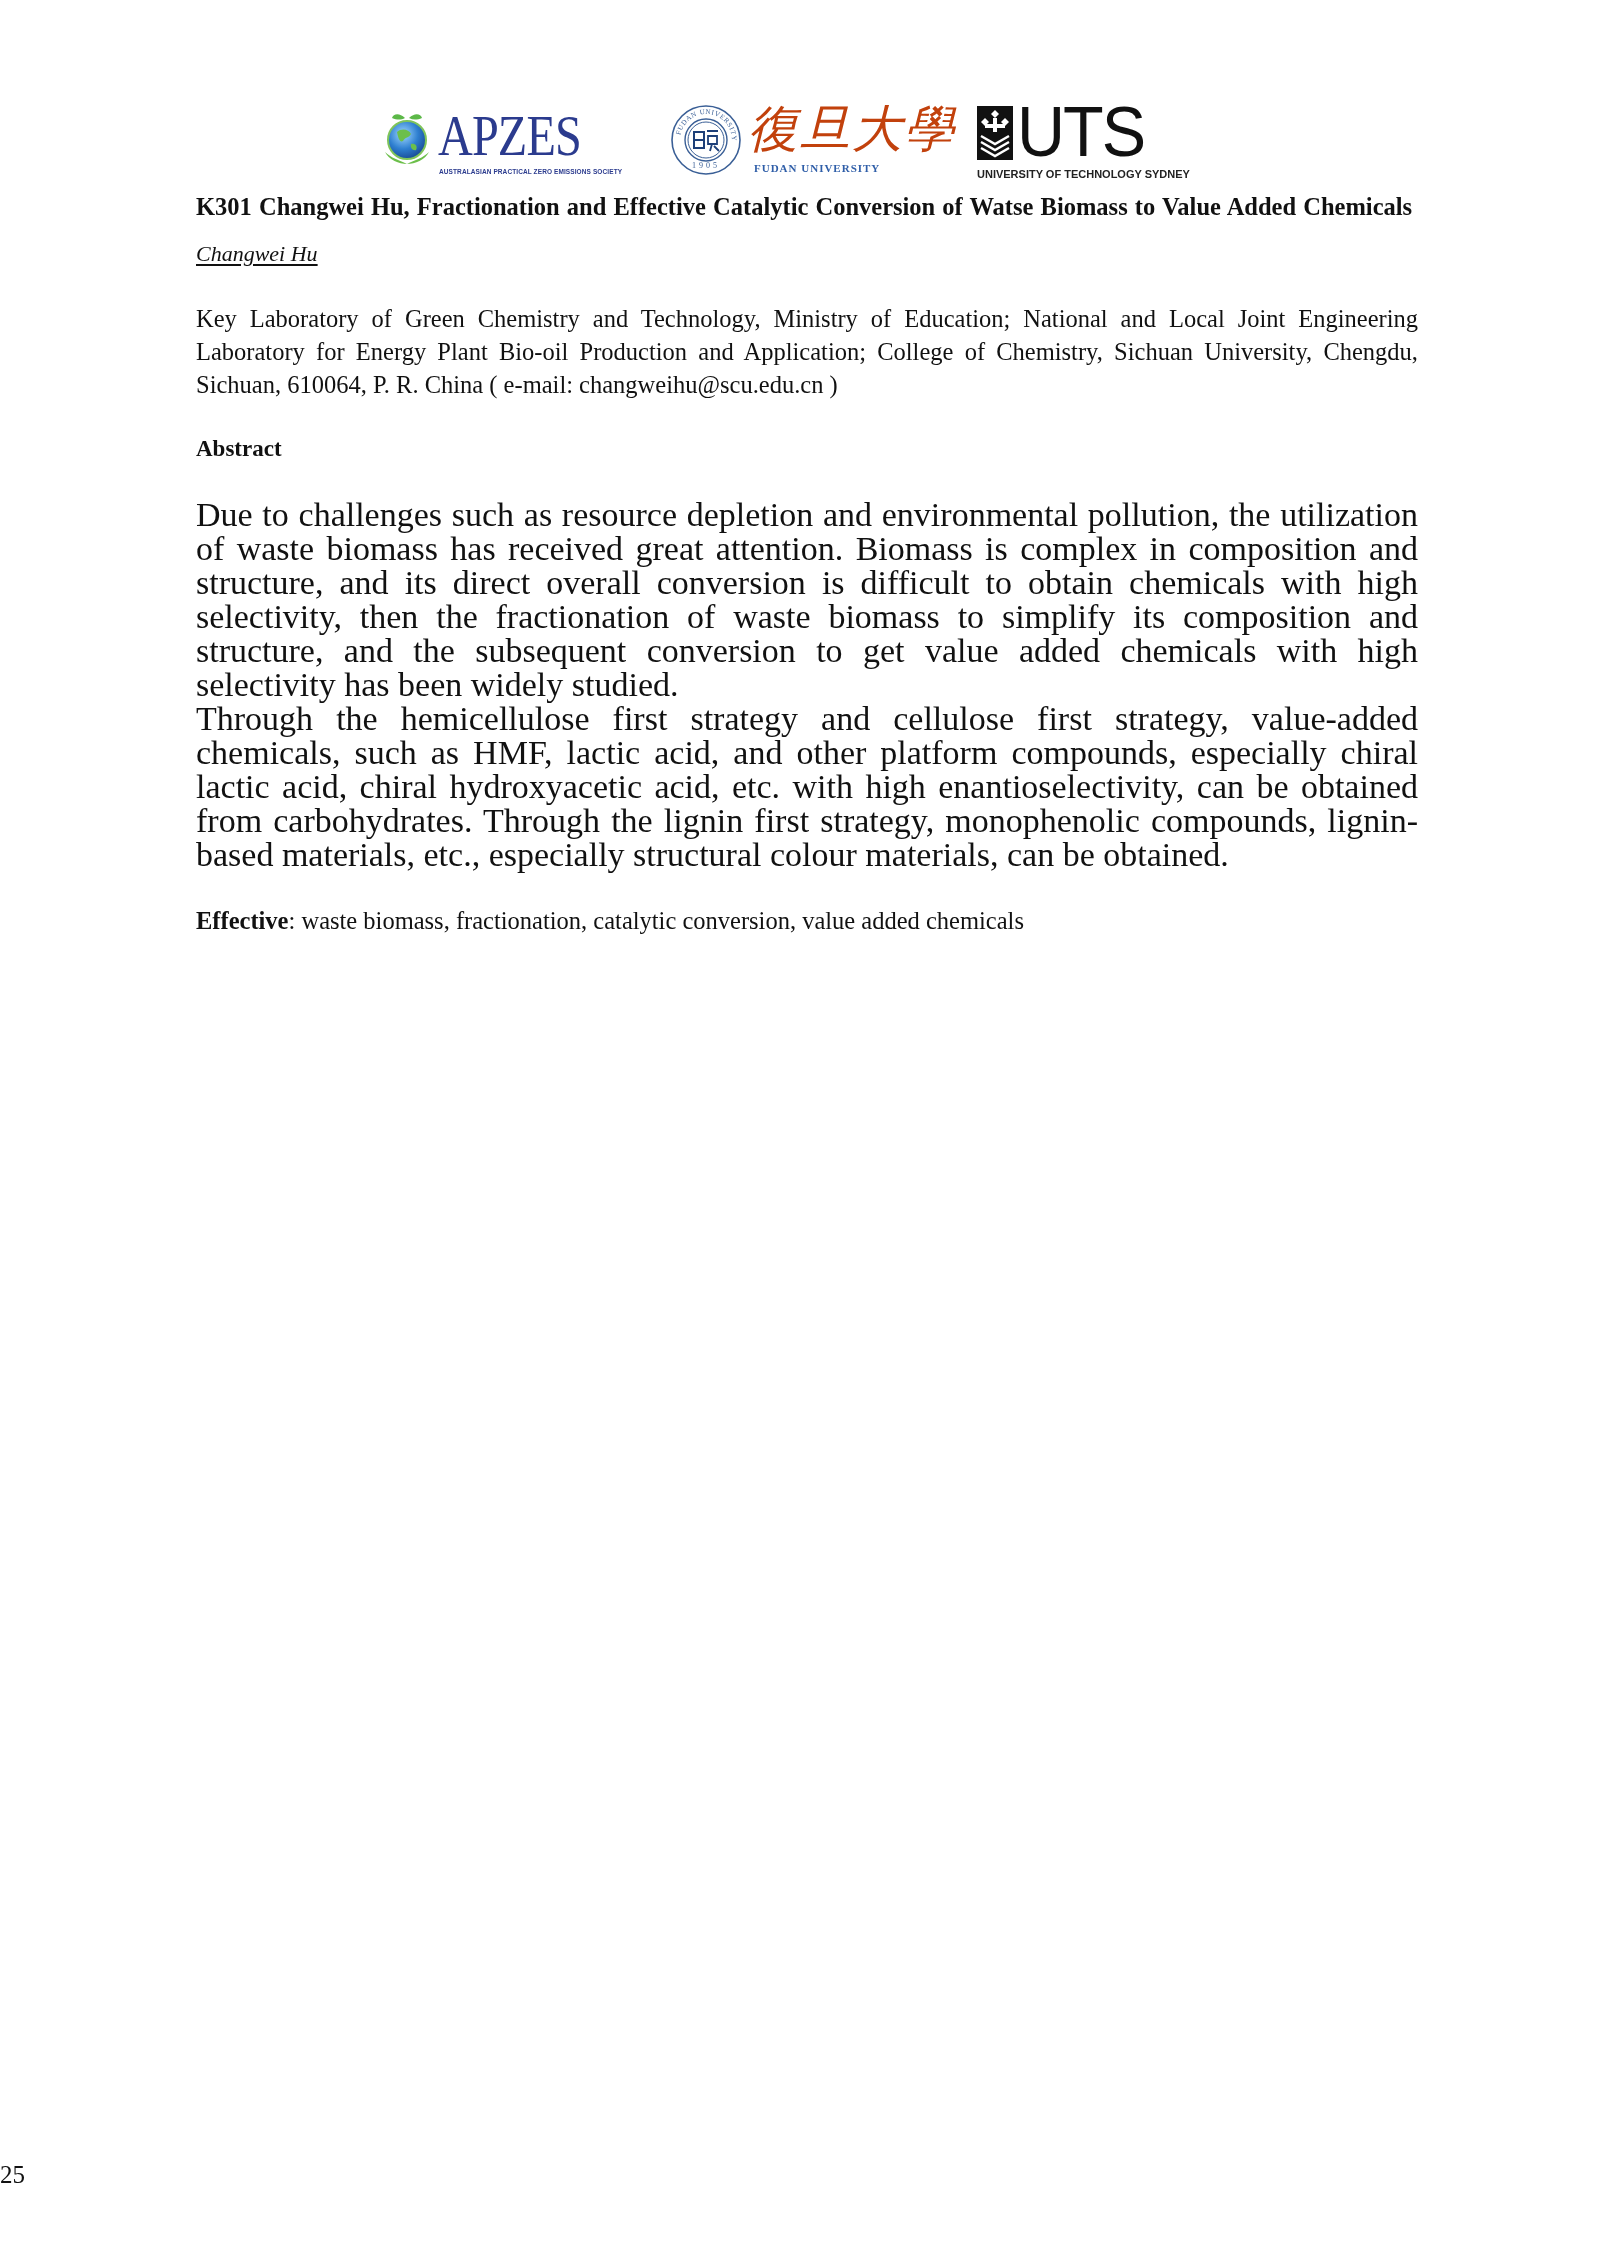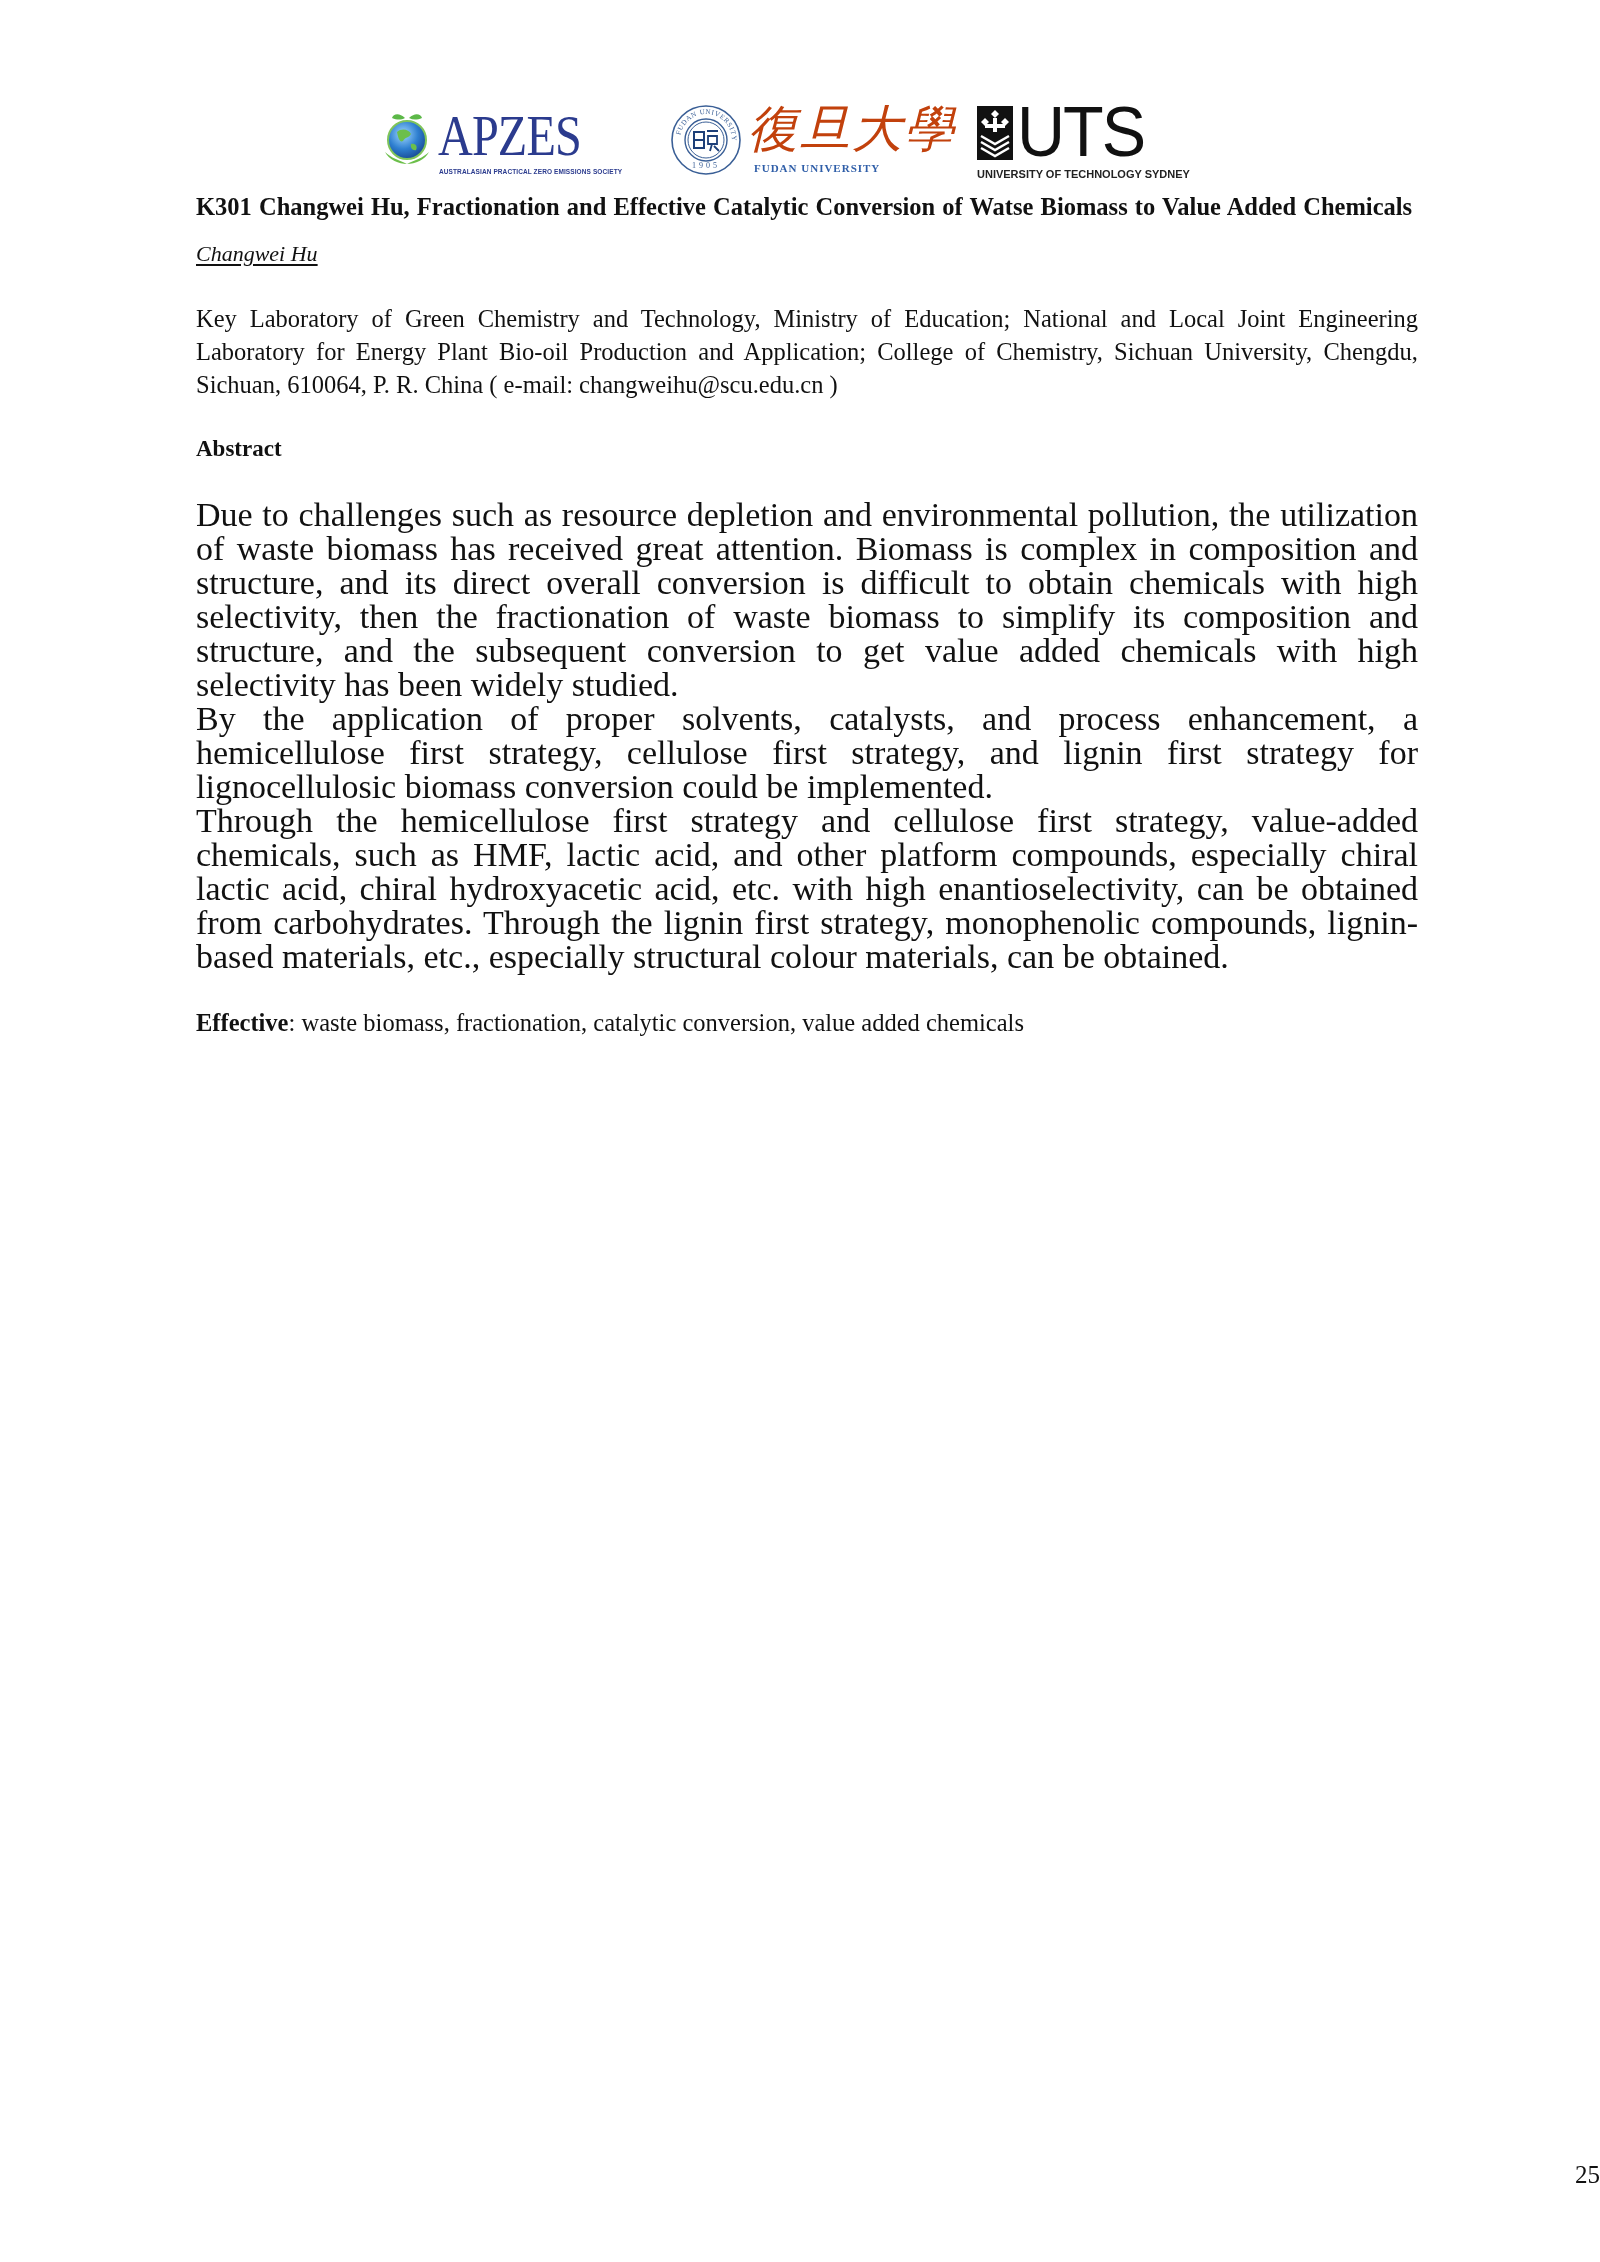--- a/index.html
+++ b/index.html
@@ -39,21 +39,21 @@
   .author { margin-top: 14px; font-size: 22px; font-style: italic; text-decoration: underline;
             text-underline-offset: 3px; line-height: 33px; }
   .affiliation { margin-top: 32px; font-size: 24.5px; line-height: 33px; text-align: justify;
                  text-align-last: left; }
   .abstract-heading { margin-top: 31px; font-size: 23px; font-weight: bold; line-height: 33px; }
   .abstract { margin-top: 33px; font-size: 34px; line-height: 34px; }
   .abstract p { margin: 0; text-align: justify; text-align-last: left; }
   .keywords { margin-top: 32px; font-size: 24.5px; line-height: 33px; }
   .keywords b { font-weight: bold; }
 
-  .page-number { position: absolute; top: 2160px; left: 0; width: 1600px; text-align: right;
+  .page-number { position: absolute; top: 2160px; left: 0; width: 1600px; text-align: left;
                  font-size: 25px; line-height: 30px; }
 </style>
 </head>
 <body>
 
 <div class="logos">
   <div class="logo logo-apzes">
     <svg class="apzes-globe" viewBox="0 0 56 56">
       <defs>
         <radialGradient id="gl" cx="40%" cy="35%" r="65%">
@@ -105,19 +105,18 @@
   </div>
 </div>
 
 <div class="content">
   <h1 class="title">K301 Changwei Hu, Fractionation and Effective Catalytic Conversion of Watse Biomass to Value Added Chemicals</h1>
   <div class="author">Changwei Hu</div>
   <div class="affiliation">Key Laboratory of Green Chemistry and Technology, Ministry of Education; National and Local Joint Engineering Laboratory for Energy Plant Bio-oil Production and Application; College of Chemistry, Sichuan University, Chengdu, Sichuan, 610064, P. R. China ( e-mail: changweihu@scu.edu.cn )</div>
   <div class="abstract-heading">Abstract</div>
   <div class="abstract">
     <p>Due to challenges such as resource depletion and environmental pollution, the utilization of waste biomass has received great attention. Biomass is complex in composition and structure, and its direct overall conversion is difficult to obtain chemicals with high selectivity, then the fractionation of waste biomass to simplify its composition and structure, and the subsequent conversion to get value added chemicals with high selectivity has been widely studied.</p>
-    <p>By the application of proper solvents, catalysts, and process enhancement, a hemicellulose first strategy, cellulose first strategy, and lignin first strategy for lignocellulosic biomass conversion could be implemented.</p>
     <p>Through the hemicellulose first strategy and cellulose first strategy, value-added chemicals, such as HMF, lactic acid, and other platform compounds, especially chiral lactic acid, chiral hydroxyacetic acid, etc. with high enantioselectivity, can be obtained from carbohydrates. Through the lignin first strategy, monophenolic compounds, lignin-based materials, etc., especially structural colour materials, can be obtained.</p>
   </div>
   <div class="keywords"><b>Effective</b><span>: </span><span>waste biomass, fractionation, catalytic conversion, value added chemicals</span></div>
 </div>
 
 <div class="page-number">25</div>
 
 </body></html>

